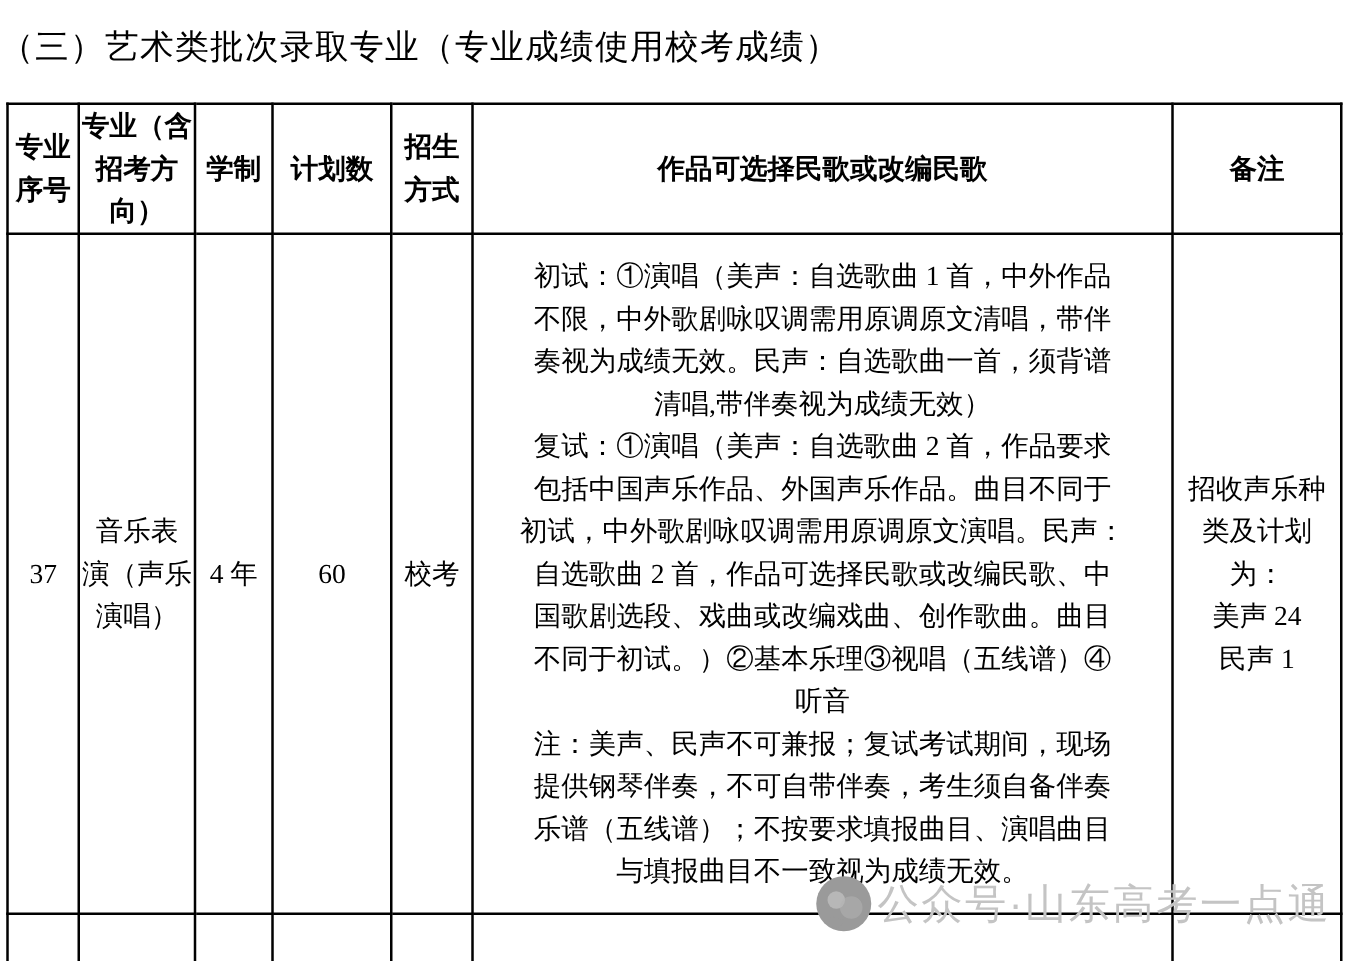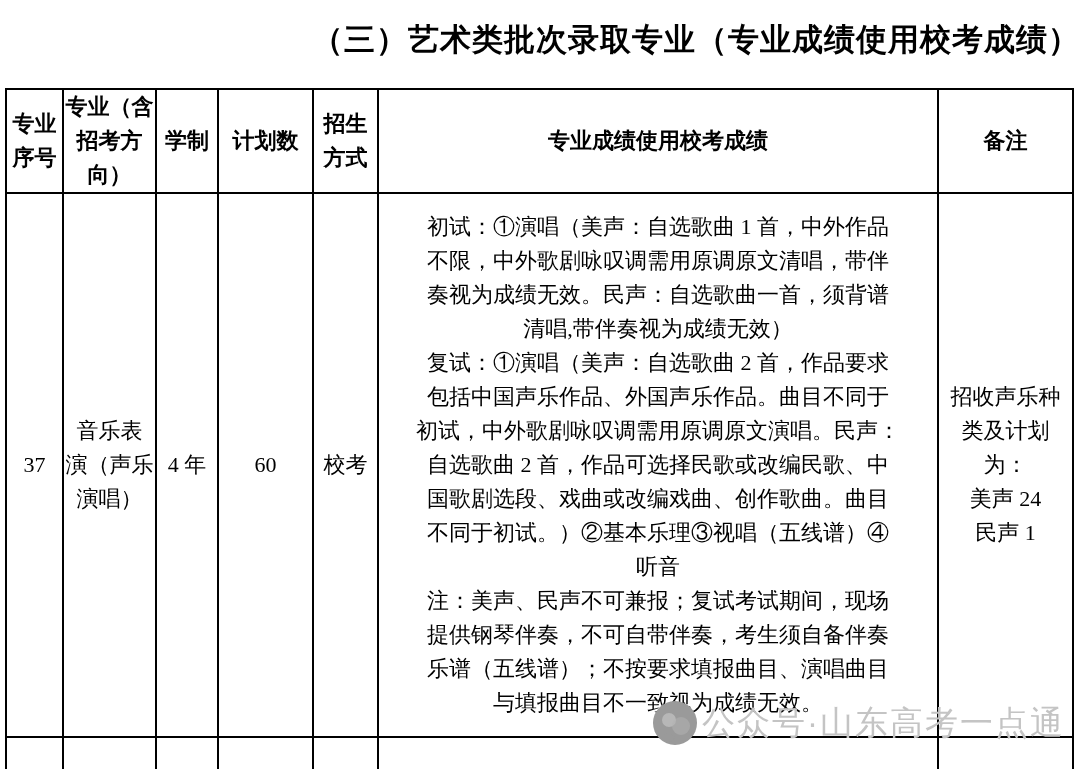--- a/index.html
+++ b/index.html
@@ -4,23 +4,23 @@
 <style>
   html,body { margin:0; padding:0; }
   body {
     width:1080px; height:769px; overflow:hidden;
     background:#ffffff; color:#000000;
     font-family:"Liberation Serif","DejaVu Serif",serif;
     position:relative;
   }
   .title {
     margin-top:19px;
-    text-align:right;
-    font-size:31px;
-    font-weight:bold;
+    text-align:left;
+    font-size:27px;
+    font-weight:normal;
     letter-spacing:1px;
   }
   table.main {
     border-collapse:collapse;
     table-layout:fixed;
     margin:27px 0 0 5px;
     width:1067px;
   }
   table.main th, table.main td {
     border:2px solid #000000;
@@ -78,21 +78,21 @@
     <tr>
       <th>专业
 序号</th>
       <th>专业（含
 招考方
 向）</th>
       <th>学制</th>
       <th>计划数</th>
       <th>招生
 方式</th>
-      <th>专业成绩使用校考成绩</th>
+      <th>作品可选择民歌或改编民歌</th>
       <th>备注</th>
     </tr>
   </thead>
   <tbody>
     <tr class="data-row">
       <td>37</td>
       <td>音乐表
 演（声乐
 演唱）</td>
       <td>4 年</td>

